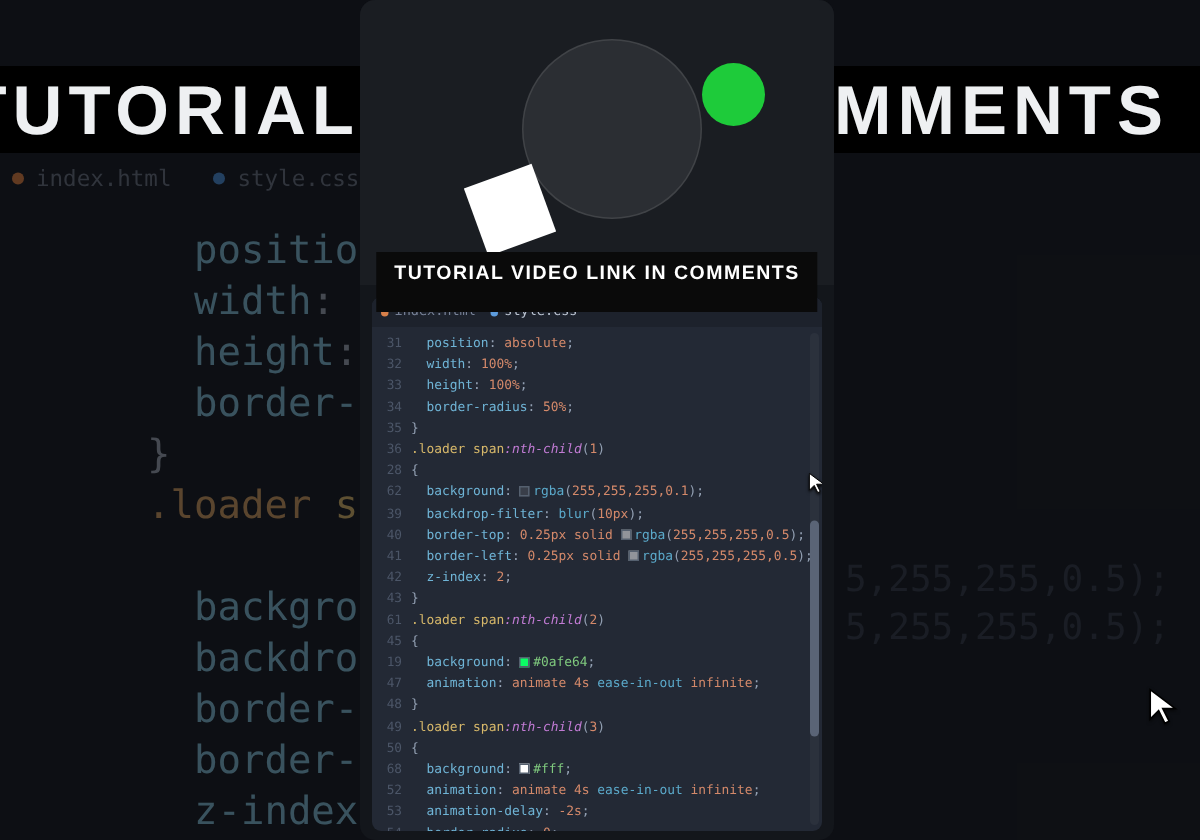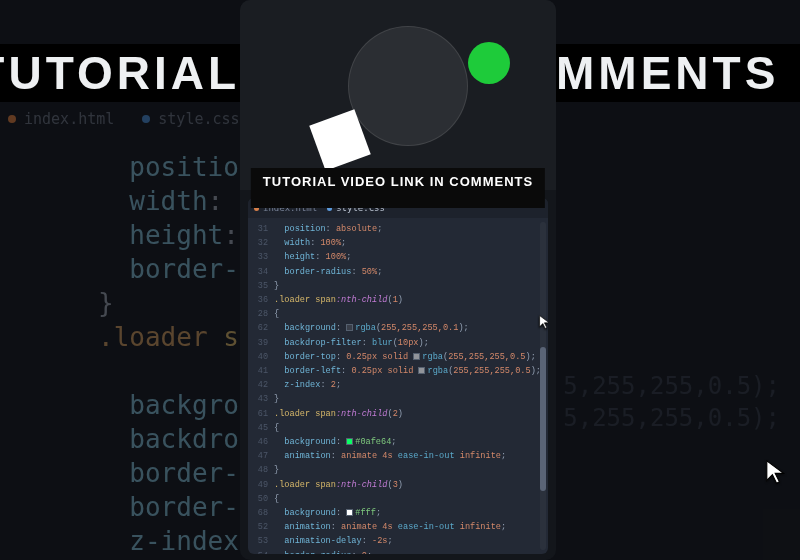--- a/index.html
+++ b/index.html
@@ -141,21 +141,20 @@
   }
   .inner-tabs .mini-tab {
     display: flex; align-items: center; gap: 4px;
     font-size: 9px; color: #778196;
   }
   .inner-tabs .active { color: #b9c2d0; }
   .inner-tabs .tabdot { width: 5px; height: 5px; border-radius: 50%; background: #d8804a; }
   .inner-body {
     display: flex; height: calc(100% - 20px);
     position: relative;
-    font-family: Liberation Mono, monospace;
   }
   .gutter {
     width: 20px; padding-top: 4px;
     text-align: right; font-size: 8.5px; line-height: 14.2px;
     color: #4c5668;
   }
   .code {
     flex: 1; padding: 4px 4px 4px 6px;
     font-size: 8.6px; line-height: 14.2px;
     white-space: pre;
@@ -265,21 +264,21 @@
           <div>36</div>
           <div>28</div>
           <div>62</div>
           <div>39</div>
           <div>40</div>
           <div>41</div>
           <div>42</div>
           <div>43</div>
           <div>61</div>
           <div>45</div>
-          <div>46</div>
+          <div>19</div>
           <div>47</div>
           <div>48</div>
           <div>49</div>
           <div>50</div>
           <div>68</div>
           <div>52</div>
           <div>53</div>
           <div>54</div>
         </div>
       <div class="code" id="code"><div>  <span class="tk-prop">position</span><span class="tk-punc">: </span><span class="tk-num">absolute</span><span class="tk-punc">;</span></div><div>  <span class="tk-prop">width</span><span class="tk-punc">: </span><span class="tk-num">100%</span><span class="tk-punc">;</span></div><div>  <span class="tk-prop">height</span><span class="tk-punc">: </span><span class="tk-num">100%</span><span class="tk-punc">;</span></div><div>  <span class="tk-prop">border-radius</span><span class="tk-punc">: </span><span class="tk-num">50%</span><span class="tk-punc">;</span></div><div><span class="tk-punc">}</span></div><div><span class="tk-cls">.loader</span> <span class="tk-sel">span</span><span class="tk-pseudo">:nth-child</span><span class="tk-punc">(</span><span class="tk-num">1</span><span class="tk-punc">)</span></div><div><span class="tk-punc">{</span></div><div>  <span class="tk-prop">background</span><span class="tk-punc">: </span><span class="swatch sw-whiteA"></span><span class="tk-fn">rgba</span><span class="tk-punc">(</span><span class="tk-num">255,255,255,0.1</span><span class="tk-punc">);</span></div><div>  <span class="tk-prop">backdrop-filter</span><span class="tk-punc">: </span><span class="tk-fn">blur</span><span class="tk-punc">(</span><span class="tk-num">10px</span><span class="tk-punc">);</span></div><div>  <span class="tk-prop">border-top</span><span class="tk-punc">: </span><span class="tk-num">0.25px</span> <span class="tk-num">solid</span> <span class="swatch sw-whiteB"></span><span class="tk-fn">rgba</span><span class="tk-punc">(</span><span class="tk-num">255,255,255,0.5</span><span class="tk-punc">);</span></div><div>  <span class="tk-prop">border-left</span><span class="tk-punc">: </span><span class="tk-num">0.25px</span> <span class="tk-num">solid</span> <span class="swatch sw-whiteB"></span><span class="tk-fn">rgba</span><span class="tk-punc">(</span><span class="tk-num">255,255,255,0.5</span><span class="tk-punc">);</span></div><div>  <span class="tk-prop">z-index</span><span class="tk-punc">: </span><span class="tk-num">2</span><span class="tk-punc">;</span></div><div><span class="tk-punc">}</span></div><div><span class="tk-cls">.loader</span> <span class="tk-sel">span</span><span class="tk-pseudo">:nth-child</span><span class="tk-punc">(</span><span class="tk-num">2</span><span class="tk-punc">)</span></div><div><span class="tk-punc">{</span></div><div>  <span class="tk-prop">background</span><span class="tk-punc">: </span><span class="swatch sw-green"></span><span class="tk-hex">#0afe64</span><span class="tk-punc">;</span></div><div>  <span class="tk-prop">animation</span><span class="tk-punc">: </span><span class="tk-num">animate 4s</span> <span class="tk-fn">ease-in-out</span> <span class="tk-num">infinite</span><span class="tk-punc">;</span></div><div><span class="tk-punc">}</span></div><div><span class="tk-cls">.loader</span> <span class="tk-sel">span</span><span class="tk-pseudo">:nth-child</span><span class="tk-punc">(</span><span class="tk-num">3</span><span class="tk-punc">)</span></div><div><span class="tk-punc">{</span></div><div>  <span class="tk-prop">background</span><span class="tk-punc">: </span><span class="swatch sw-white"></span><span class="tk-hex">#fff</span><span class="tk-punc">;</span></div><div>  <span class="tk-prop">animation</span><span class="tk-punc">: </span><span class="tk-num">animate 4s</span> <span class="tk-fn">ease-in-out</span> <span class="tk-num">infinite</span><span class="tk-punc">;</span></div><div>  <span class="tk-prop">animation-delay</span><span class="tk-punc">: </span><span class="tk-num">-2s</span><span class="tk-punc">;</span></div><div>  <span class="tk-prop">border-radius</span><span class="tk-punc">: </span><span class="tk-num">0</span><span class="tk-punc">;</span></div></div>

